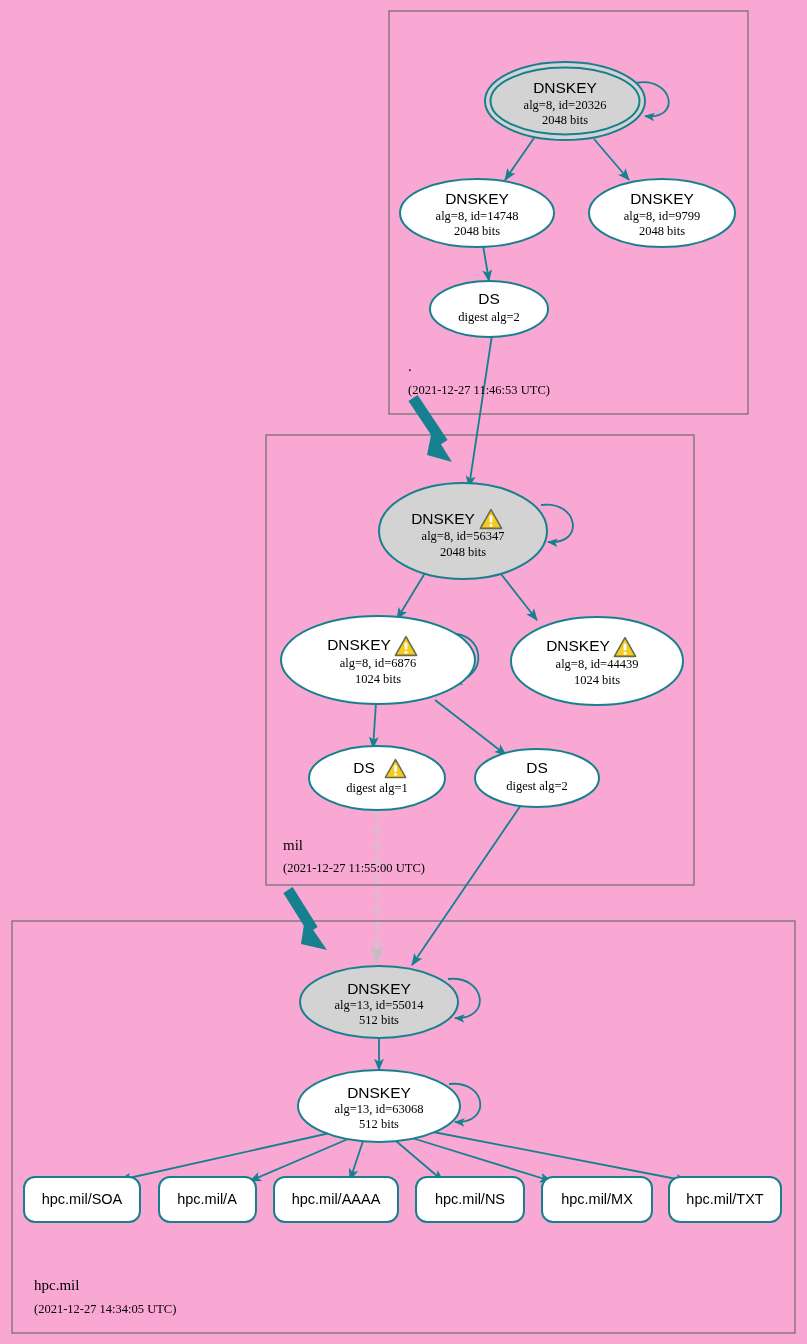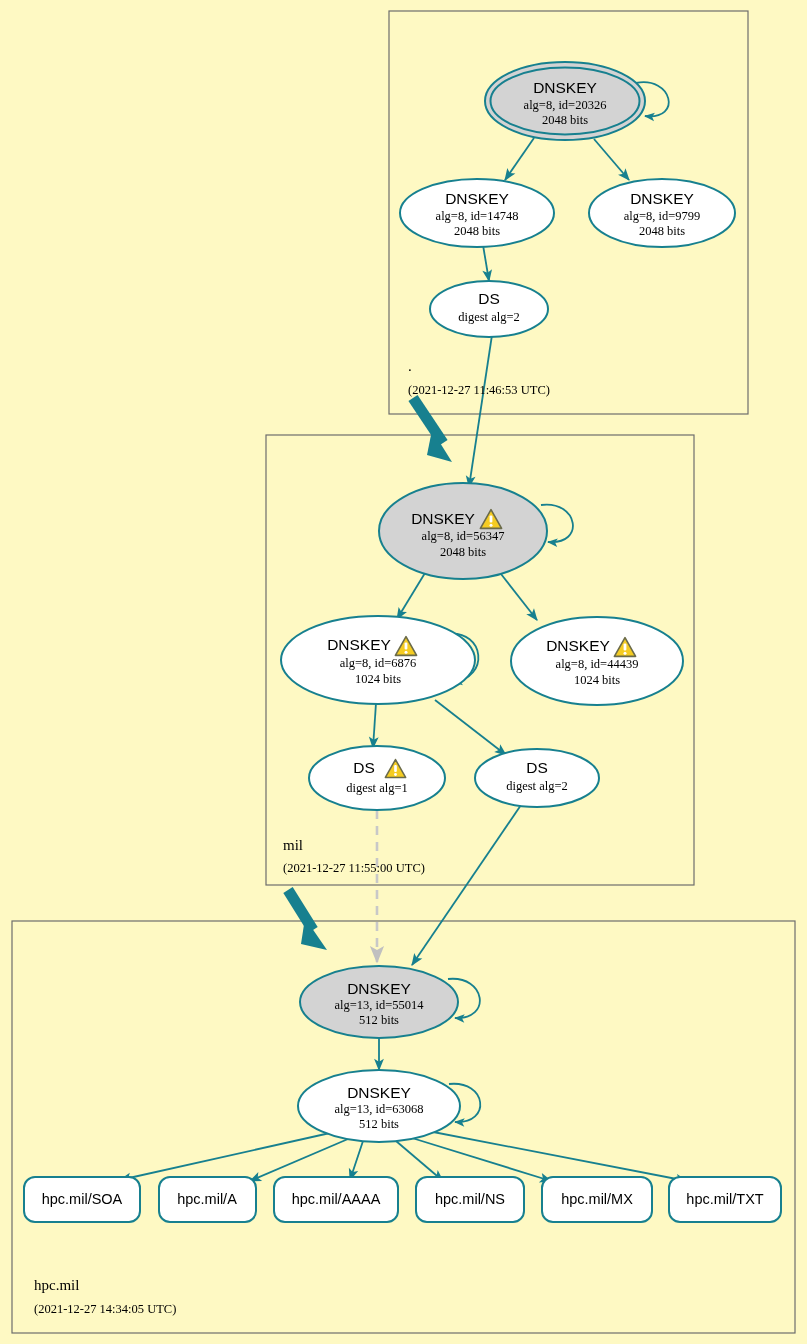--- a/index.html
+++ b/index.html
@@ -9,21 +9,21 @@
     background: #ffffff;
   }
   body {
     font-family: "Liberation Sans", sans-serif;
   }
   #stage {
     position: relative;
     width: 807px;
     height: 1344px;
     overflow: hidden;
-    background: #fef9c3;
+    background: #f9a8d4;
   }
   #graph {
     position: absolute;
     left: 0;
     top: 0;
     width: 807px;
     height: 1344px;
   }
   text { dominant-baseline: middle; }
   .rr-title {

